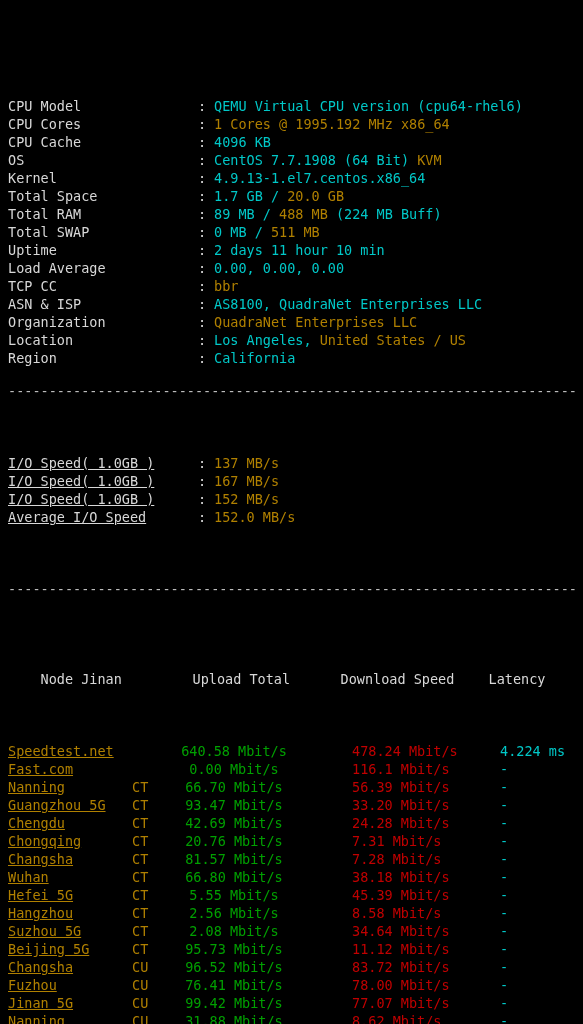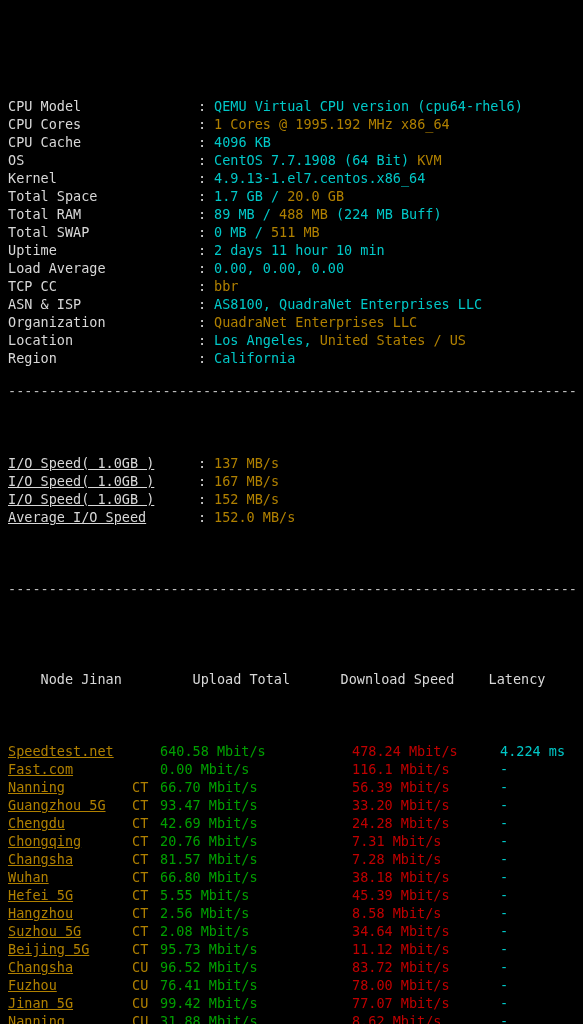--- a/index.html
+++ b/index.html
@@ -21,21 +21,21 @@
     padding: 4px 0 0 8px;
     box-sizing: border-box;
     white-space: pre;
   }
   .row { height: 18px; display: block; white-space: pre; }
 
   
   .c-white  { color: #d8d8d8; }
   .c-cyan   { color: #00c8c8; text-align: right; }
   .c-yellow { color: #b08000; margin-top: 18px; }
-  .c-green  { color: #00a000; }
+  .c-green  { color: #00a000; text-align: center; }
   .c-red    { color: #c00000; margin-left: 44px; }
 
   .sep { color: #bcbcbc; letter-spacing: 0px; }
 
   
   .info-label { display: inline-block; width: 190px; margin-top: 39px; }
   .info-colon { display: inline-block; width: 16px; }
 
   
   .io-label { display: inline-block; width: 190px; text-decoration: underline; }

